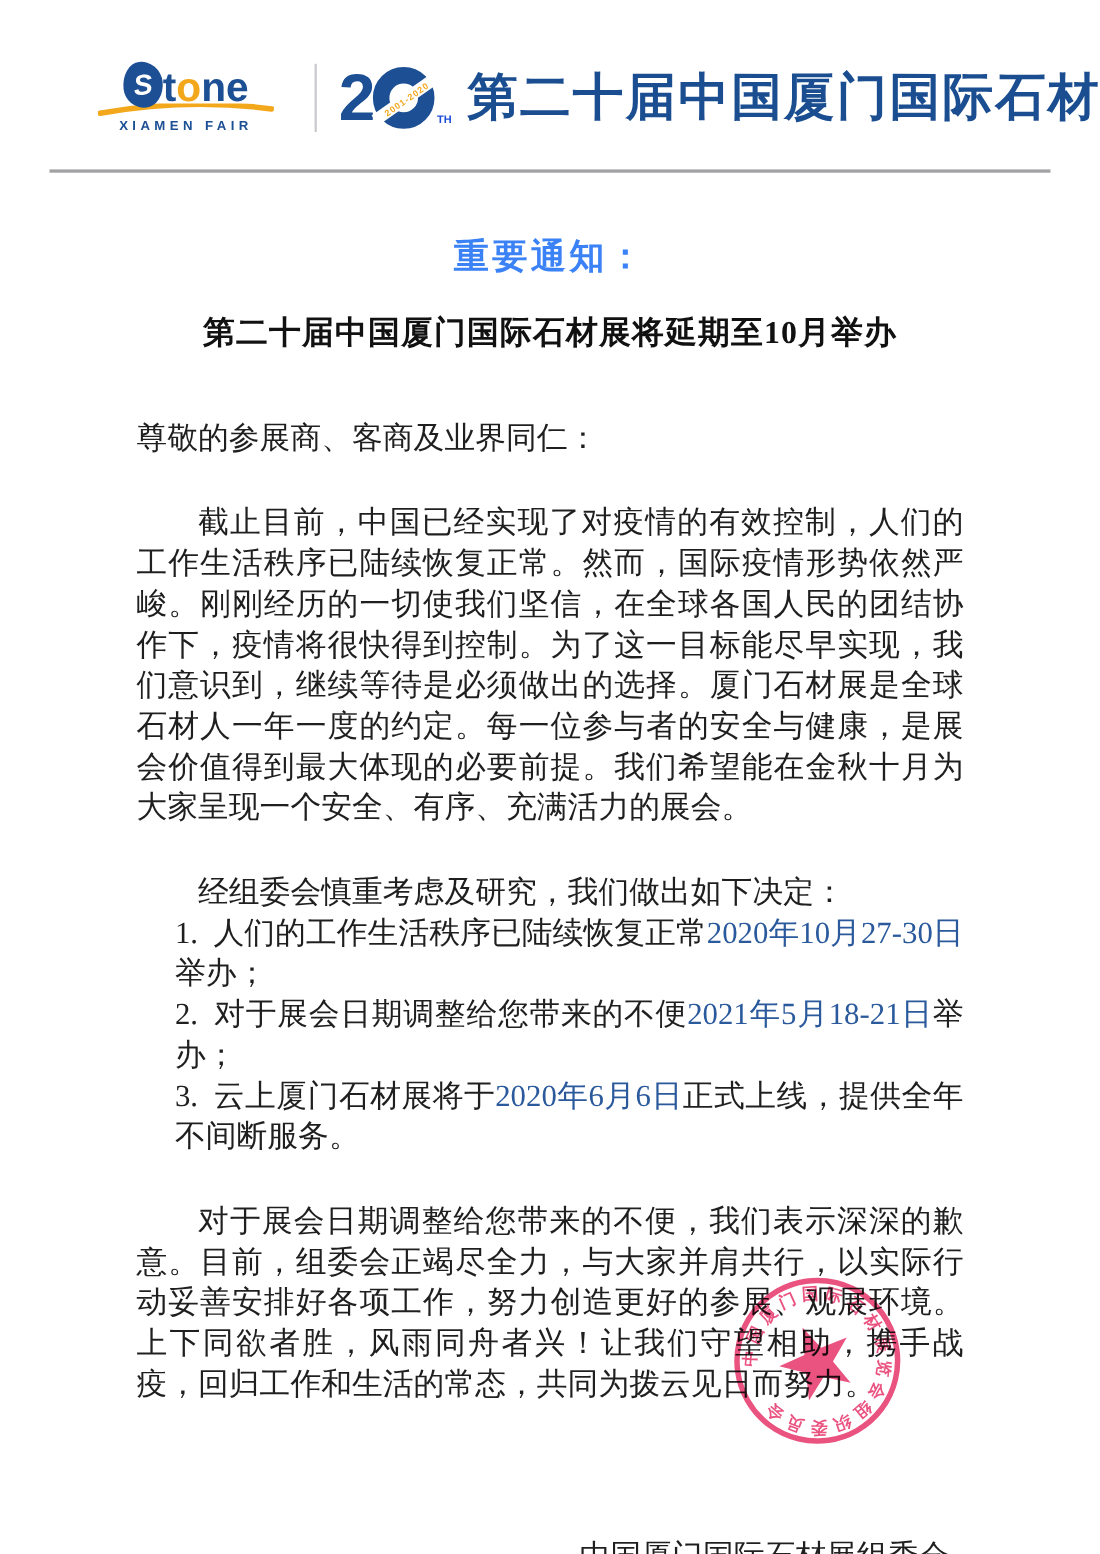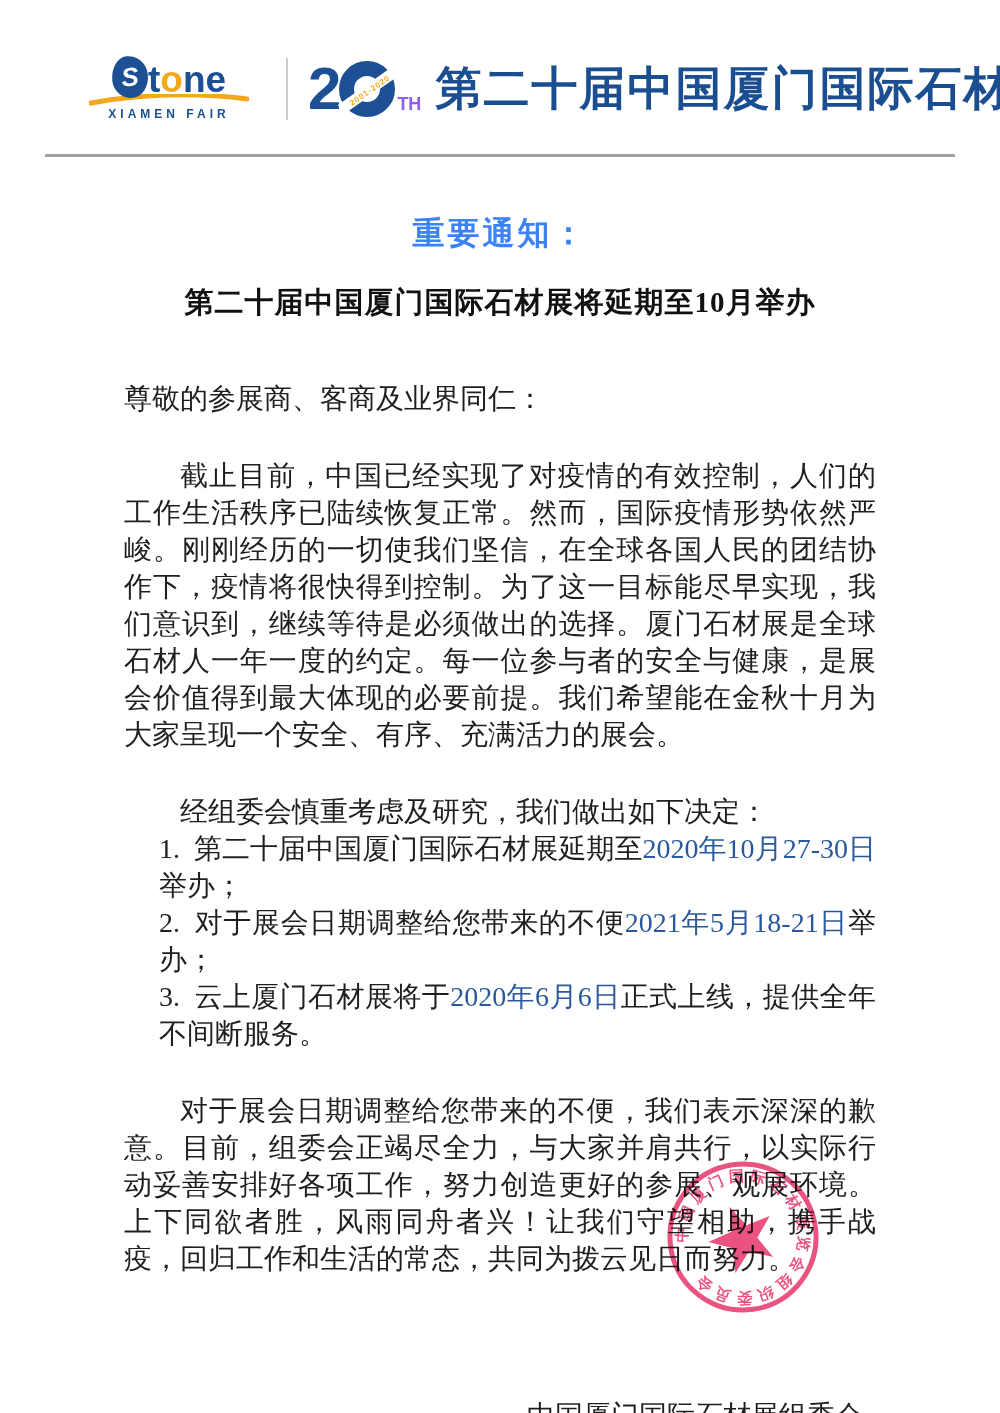--- a/index.html
+++ b/index.html
@@ -28,21 +28,21 @@
   .anniv{display:flex;align-items:flex-end;margin-right:14px;flex:0 0 auto;}
   .anniv-two{font-family:"Liberation Sans","DejaVu Sans",sans-serif;font-weight:900;font-size:60px;line-height:56px;color:#1c4f93;}
   .zero-wrap{position:relative;width:56px;height:56px;margin-left:-2px;}
   .zero-ring{position:absolute;inset:0;border:15px solid #1c4f93;border-radius:50%;box-sizing:border-box;}
   .zero-slash{position:absolute;left:-4px;top:24px;width:66px;height:11px;background:#ffffff;transform:rotate(-35deg);}
   .zero-years{
     position:absolute;left:1px;top:25px;width:60px;text-align:center;
     font-family:"Liberation Sans","DejaVu Sans",sans-serif;font-size:8px;font-weight:bold;
     color:#f3a71b;transform:rotate(-35deg);letter-spacing:1px;
   }
-  .anniv-th{font-family:"Liberation Sans","DejaVu Sans",sans-serif;font-weight:900;font-size:18px;color:#8b5cf6;margin:0 0 2px 2px;}
+  .anniv-th{font-family:"Liberation Sans","DejaVu Sans",sans-serif;font-weight:900;font-size:10px;color:#1d4ed8;margin:0 0 2px 2px;}
   .header-title{
     flex:1;font-family:"Liberation Sans","DejaVu Sans",sans-serif;font-weight:900;
     font-size:46px;color:#1b4e91;letter-spacing:2px;white-space:nowrap;text-align:left;
   }
   .rule{position:absolute;top:154px;left:45px;right:45px;height:3px;background:#a2a2a5;}
   
   .notice-title{position:absolute;top:212px;left:0;width:100%;text-align:center;font-size:32px;font-weight:bold;letter-spacing:3px;color:#3b82f6;}
   .notice-subtitle{position:absolute;top:283px;left:0;width:100%;text-align:center;font-size:29px;font-weight:bold;letter-spacing:1px;color:#111;}
   
   .content{position:absolute;top:380px;left:124px;width:752px;font-size:28px;line-height:37px;text-align:justify;}
@@ -95,21 +95,21 @@
   <div class="notice-title">重要通知：</div>
   <div class="notice-subtitle">第二十届中国厦门国际石材展将延期至10月举办</div>
 
   <div class="content">
     <p class="salutation">尊敬的参展商、客商及业界同仁：</p>
 
     <p class="para">截止目前，中国已经实现了对疫情的有效控制，人们的工作生活秩序已陆续恢复正常。然而，国际疫情形势依然严峻。刚刚经历的一切使我们坚信，在全球各国人民的团结协作下，疫情将很快得到控制。为了这一目标能尽早实现，我们意识到，继续等待是必须做出的选择。厦门石材展是全球石材人一年一度的约定。每一位参与者的安全与健康，是展会价值得到最大体现的必要前提。我们希望能在金秋十月为大家呈现一个安全、有序、充满活力的展会。</p>
 
     <p class="para-intro">经组委会慎重考虑及研究，我们做出如下决定：</p>
 
-    <p class="decision"><span class="num">1.</span><span>第二十届中国厦门国际石材展延期至</span><span class="hl-date">2020年10月27-30日</span><span>举办；</span></p>
+    <p class="decision"><span class="num">1.</span><span>人们的工作生活秩序已陆续恢复正常</span><span class="hl-date">2020年10月27-30日</span><span>举办；</span></p>
 
     <p class="decision"><span class="num">2.</span><span>对于展会日期调整给您带来的不便</span><span class="hl-date">2021年5月18-21日</span><span>举办；</span></p>
 
     <p class="decision"><span class="num">3.</span><span>云上厦门石材展将于</span><span class="hl-date">2020年6月6日</span><span>正式上线，提供全年不间断服务。</span></p>
 
     <p class="para">对于展会日期调整给您带来的不便，我们表示深深的歉意。目前，组委会正竭尽全力，与大家并肩共行，以实际行动妥善安排好各项工作，努力创造更好的参展、观展环境。上下同欲者胜，风雨同舟者兴！让我们守望相助，携手战疫，回归工作和生活的常态，共同为拨云见日而努力。</p>
 
     <p class="signature">中国厦门国际石材展组委会</p>
     <p class="sign-date">2020年4月8日</p>
   </div>

